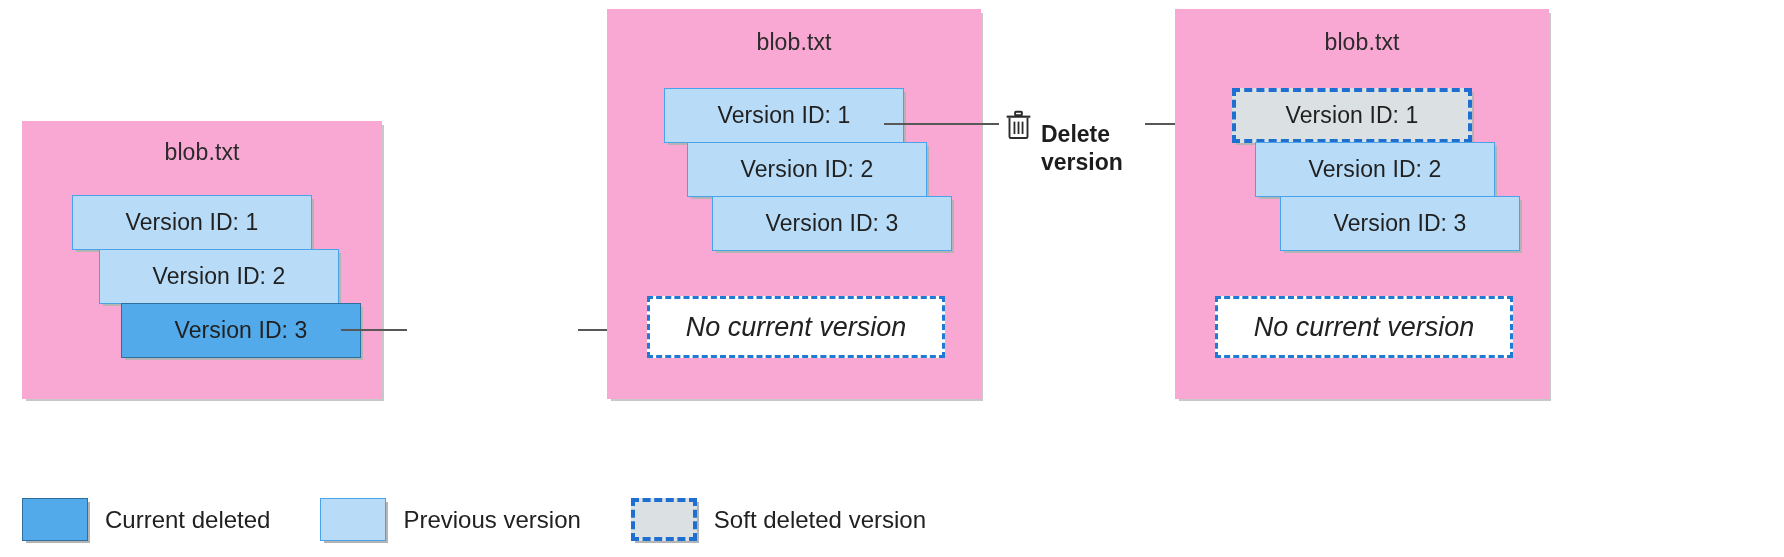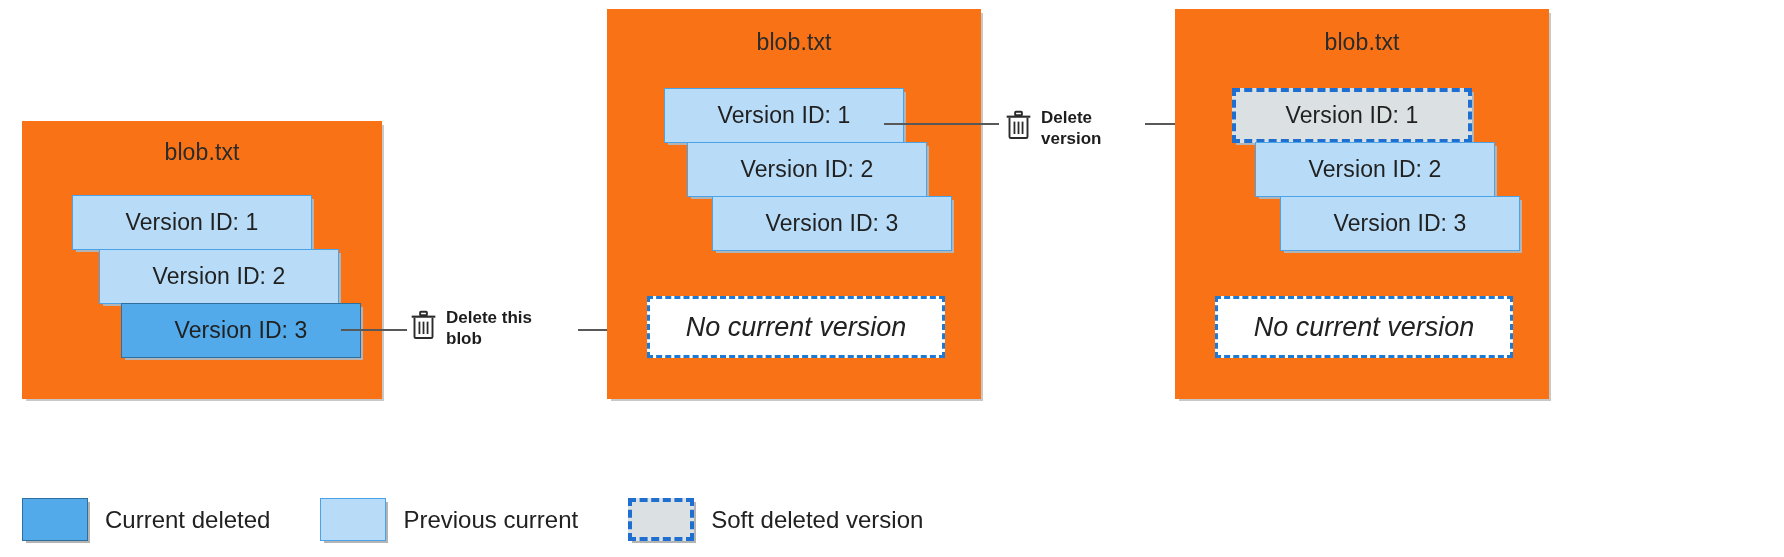--- a/index.html
+++ b/index.html
@@ -18,21 +18,21 @@
   .stage {
     position: absolute;
     left: 0; top: 0;
     width: 1784px;
     height: 557px;
   }
 
   
   .panel {
     position: absolute;
-    background: #f97316;
+    background: #f9a8d4;
     box-shadow: 3px 3px 0 -1px #c8c8c8;
     box-sizing: border-box;
   }
   .panel-title {
     position: absolute;
     left: 0; right: 0;
     text-align: center;
     font-size: 23px;
     color: #2b2b2b;
     letter-spacing: 0.1px;
@@ -98,26 +98,27 @@
   .action {
     position: absolute;
     display: flex;
     align-items: flex-start;
   }
   .action .trash {
     flex: 0 0 auto;
     margin-top: 2px;
   }
   .action .action-text {
-    font-size: 17px;
+    font-size: 23px;
     font-weight: bold;
     color: #1d1d1d;
     line-height: 1.22;
     margin-left: 9px;
     white-space: pre-line;
+    margin-top: 12px;
   }
 
   
   .legend {
     position: absolute;
     left: 22px;
     top: 498px;
     display: flex;
     align-items: center;
   }
@@ -162,34 +163,20 @@
 
     <div class="vcard previous" style="left:30px; top:74px; width:240px; height:55px;">Version ID: 1</div>
 
     <div class="vcard previous" style="left:57px; top:128px; width:240px; height:55px;">Version ID: 2</div>
 
     <div class="vcard current" style="left:79px; top:182px; width:240px; height:55px;">Version ID: 3</div>
   </div>
 
   <div class="hline" style="left:341px; top:329px; width:66px;"></div>
 
-  <div class="action" style="left:410px; top:308px;">
-    <span class="trash">
-      <svg width="27" height="30" viewBox="0 0 24 26" fill="none" xmlns="http://www.w3.org/2000/svg" aria-hidden="true">
-        <rect x="9" y="1.2" width="6" height="3.2" rx="0.6" stroke="#2b2b2b" stroke-width="1.7"></rect>
-        <line x1="1.5" y1="5.6" x2="22.5" y2="5.6" stroke="#2b2b2b" stroke-width="1.9"></line>
-        <path d="M4 6.6 L4 23.4 Q4 24.6 5.2 24.6 L18.8 24.6 Q20 24.6 20 23.4 L20 6.6" stroke="#2b2b2b" stroke-width="1.7" fill="none"></path>
-        <line x1="8.4" y1="10" x2="8.4" y2="21" stroke="#2b2b2b" stroke-width="1.6"></line>
-        <line x1="12" y1="10" x2="12" y2="21" stroke="#2b2b2b" stroke-width="1.6"></line>
-        <line x1="15.6" y1="10" x2="15.6" y2="21" stroke="#2b2b2b" stroke-width="1.6"></line>
-      </svg>
-    </span>
-    <span class="action-text">Delete this
-blob</span>
-  </div>
 
   <div class="hline" style="left:578px; top:329px; width:60px;"></div>
   <div class="arrow-head" style="left:634px; top:322px;"></div>
 
   <div class="panel" style="left:607px; top:9px; width:374px; height:390px;">
     <div class="panel-title" style="top:20px;">blob.txt</div>
 
     <div class="vcard previous" style="left:37px; top:79px; width:240px; height:55px;">Version ID: 1</div>
 
     <div class="vcard previous" style="left:60px; top:133px; width:240px; height:55px;">Version ID: 2</div>
@@ -231,21 +218,21 @@
     <div class="nocurrent" style="left:40px; top:287px; width:298px; height:62px;">No current version</div>
   </div>
 
   <div class="legend">
     <div class="legend-item">
       <span class="swatch current"></span>
       <span class="legend-label">Current deleted</span>
     </div>
     <div class="legend-item" style="margin-left:22px;">
       <span class="swatch previous"></span>
-      <span class="legend-label">Previous current</span>
+      <span class="legend-label">Previous version</span>
     </div>
     <div class="legend-item" style="margin-left:22px; margin-right:0;">
       <span class="swatch softdeleted"></span>
       <span class="legend-label">Soft deleted version</span>
     </div>
   </div>
 
 </div>
 
 </body></html>

